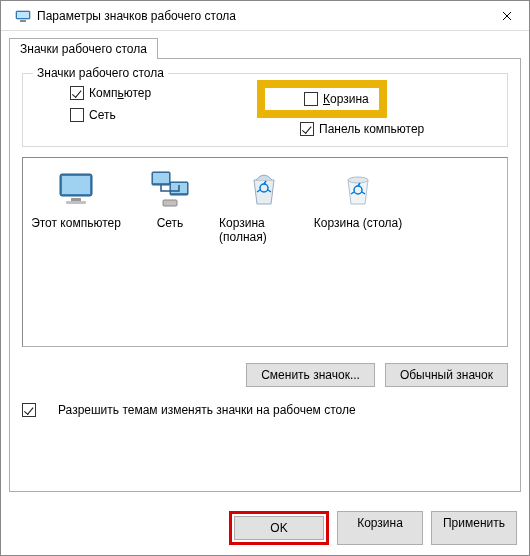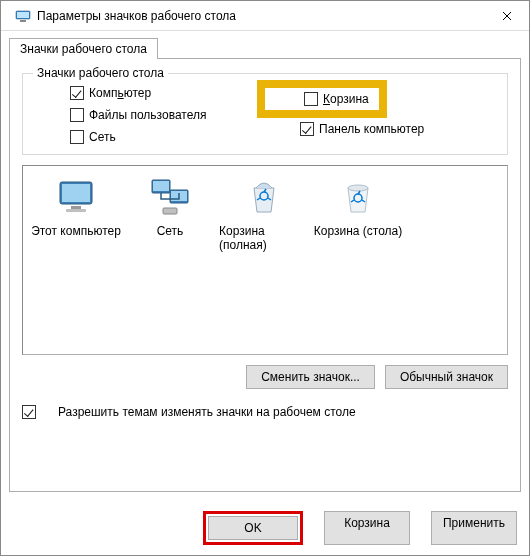--- a/index.html
+++ b/index.html
@@ -19,24 +19,24 @@
   .checkcol { flex:1; display:flex; flex-direction:column; gap:8px; }
   .chk { display:flex; align-items:center; gap:5px; cursor:pointer;margin-left:35px; }
   .chkbox { width:14px; height:14px; border:1px solid #333; display:flex; align-items:center; justify-content:center; background:#fff; }
   .chkbox.checked::after { content:""; display:block; width:8px; height:4px; border-left:1.5px solid #1a1a1a; border-bottom:1.5px solid #1a1a1a; transform: rotate(-50deg) translate(0px,-1px); }
   .chk-label { }
   .highlight-red { border:8px solid #eab308; padding:4px 10px 4px 4px; margin:-6px -6px -4px -8px; width:fit-content; }
   .iconbox { border:1px solid #b0b0b0; border-top-color:#8a8a8a; border-left-color:#8a8a8a; padding: 10px 8px 8px 8px; height: 190px; background:#fff; display:flex; gap:4px; align-items:flex-start; }
   .desktop-item { width:90px; display:flex; flex-direction:column; align-items:center; gap:4px; cursor:pointer; }
   .desktop-item .icn { width:44px; height:44px; display:flex; align-items:center; justify-content:center; }
   .desktop-item .lbl { font-size:12px; line-height:1.2; }
-  .btnrow { display:flex; justify-content:flex-end; gap:10px; margin-top:10px; margin-bottom:14px; }
+  .btnrow { display:flex; justify-content:flex-end; gap:10px; margin-top:16px; margin-bottom:14px; }
   .btn { border:1px solid #adadad; background:#e1e1e1; padding: 4px 14px; min-width:110px; text-align:center; cursor:pointer; }
   .allow-row { display:flex; align-items:center; gap:22px; margin-top: 2px; cursor:pointer; }
-  .footer { display:flex; justify-content:flex-end; gap:21px; padding: 10px 12px; border-top:1px solid transparent; }
+  .footer { display:flex; justify-content:flex-end; gap:8px; padding: 10px 12px; border-top:1px solid transparent; }
   .footer .btn { min-width: 86px; padding:4px 8px; }
   .ok-highlight { border:3px solid #d80000; padding:2px; }
   .ok-highlight .btn { min-width:90px; }
 </style>
 </head>
 <body>
 
 <div class="window">
 
   <div class="titlebar">
@@ -61,24 +61,20 @@
 
   <div class="content">
 
     <div class="groupbox">
       <div class="groupbox-title">Значки рабочего стола</div>
       <div class="checkrow">
         <div class="checkcol">
           <label class="chk">
             <span class="chkbox checked"></span>
             <span class="chk-label"><span style="text-decoration:none">Комп</span><span style="text-decoration:underline">ь</span><span>ютер</span></span>
-          </label>
-          <label class="chk">
-            <span class="chkbox"></span>
-            <span class="chk-label">Файлы пользователя</span>
           </label>
           <label class="chk">
             <span class="chkbox"></span>
             <span class="chk-label">Сеть</span>
           </label>
         </div>
         <div class="checkcol">
           <div class="highlight-red">
             <label class="chk">
               <span class="chkbox"></span>

